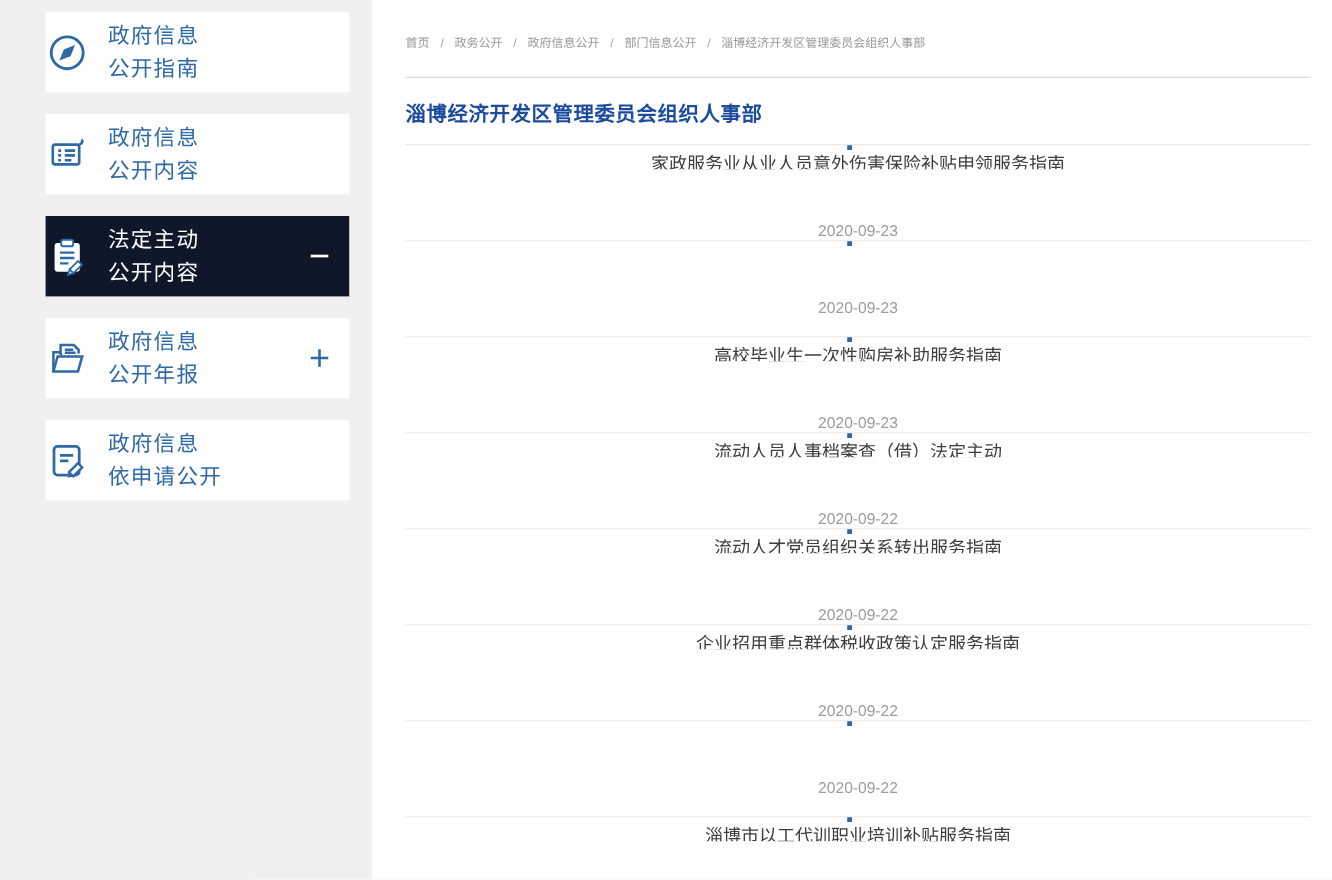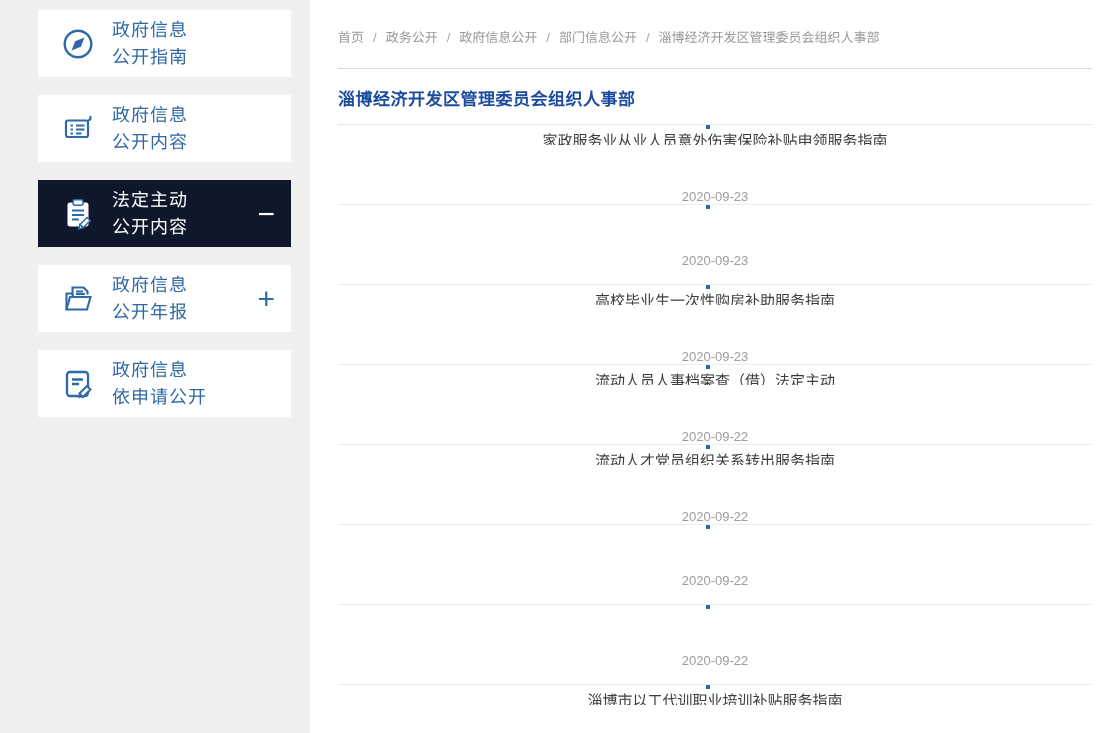--- a/index.html
+++ b/index.html
@@ -5,21 +5,21 @@
   html,body{margin:0;padding:0;}
   body{
     width:1110px;height:733px;overflow:hidden;position:relative;
     background:#f0f0f0;
     font-family:"Liberation Sans","DejaVu Sans",sans-serif;
   }
   
   .sidebar{position:absolute;left:38px;top:10px;width:253px;}
   .side-card{
     height:67px;margin-bottom:18px;background:#ffffff;
-    display:flex;align-items:center;padding-left:22px;box-sizing:border-box;
+    display:flex;align-items:center;box-sizing:border-box;
     cursor:pointer;
   }
   .side-card .icon{width:36px;height:36px;flex:0 0 36px;margin-right:16px;color:#2f69a6;}
   .side-card .icon svg{width:36px;height:36px;display:block;}
   .side-label{
     font-size:18px;line-height:27px;color:#2f69a6;letter-spacing:1px;white-space:nowrap;
   }
   .side-toggle{
     margin-left:auto;padding-right:16px;color:#2f69a6;
     font-size:30px;font-weight:300;line-height:1;user-select:none;
@@ -28,21 +28,21 @@
   .side-card.active .side-label{color:#ffffff;}
   .side-card.active .icon{color:#ffffff;}
   .side-card.active .side-toggle{color:#ffffff;}
   
   .content{
     position:absolute;left:310px;top:0;width:800px;height:733px;background:#ffffff;
   }
   .content-inner{margin:0 18px 0 28px;}
   .breadcrumb{
     padding:27px 0 22px 0;border-bottom:1px solid #dadada;
-    font-size:13px;color:#999999;white-space:nowrap;overflow:hidden;
+    font-size:10px;color:#999999;white-space:nowrap;overflow:hidden;
   }
   .breadcrumb a{color:#999999;text-decoration:none;}
   .breadcrumb .sep{margin:0 9px;color:#a5a5a5;}
   .page-title{
     padding:16px 0 14px 0;border-bottom:1px solid #e7e7e7;
     font-size:17px;font-weight:bold;color:#1d4c9f;letter-spacing:0.5px;
   }
   .row{
     height:79px;border-bottom:1px solid #ededed;
     display:flex;align-items:center;flex-direction:column;
@@ -152,20 +152,21 @@
   </div>
 
   <div class="row">
     <span class="bullet"></span>
     <a class="row-title">流动人才党员组织关系转出服务指南</a>
     <span class="row-date">2020-09-22</span>
   </div>
 
   <div class="row">
     <span class="bullet"></span>
+    <a class="row-title">企业招用重点群体税收政策认定服务指南</a>
     <span class="row-date">2020-09-22</span>
   </div>
 
   <div class="row">
     <span class="bullet"></span>
     <span class="row-date">2020-09-22</span>
   </div>
 
   <div class="row">
     <span class="bullet"></span>

